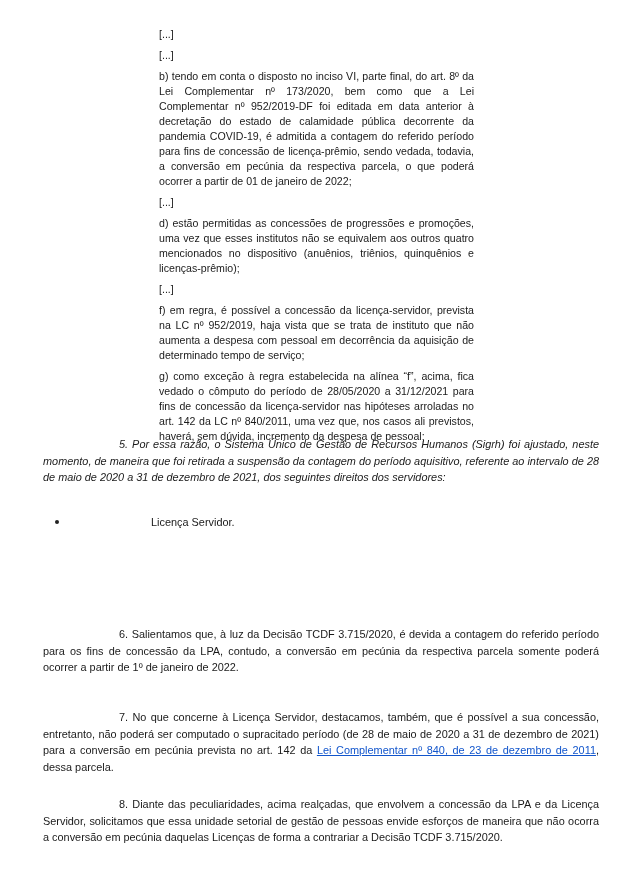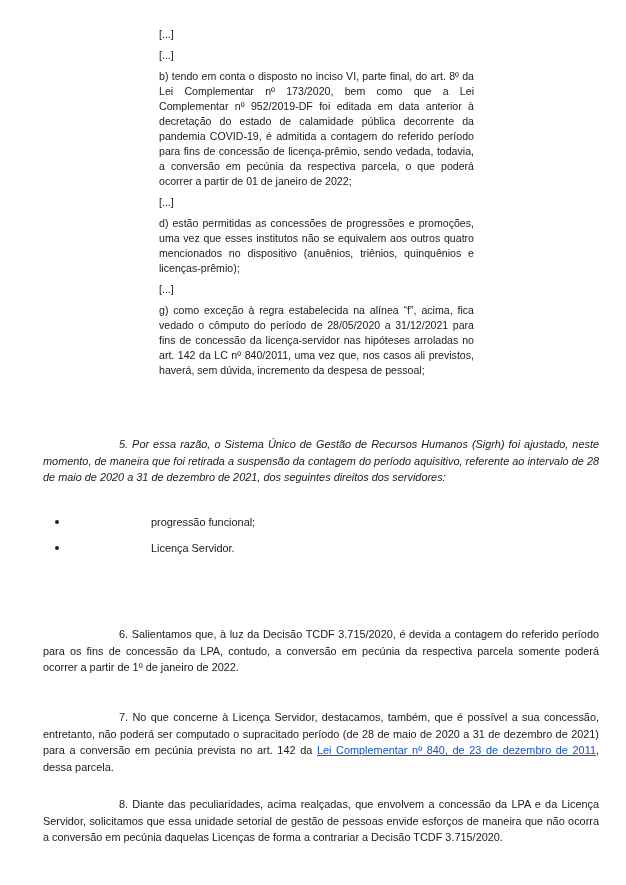--- a/index.html
+++ b/index.html
@@ -18,32 +18,29 @@
 </head>
 <body>
 
 <div class="quote" style="top:27px;">
   <p>[...]</p>
   <p>[...]</p>
   <p>b) tendo em conta o disposto no inciso VI, parte final, do art. 8º da Lei Complementar nº 173/2020, bem como que a Lei Complementar nº 952/2019-DF foi editada em data anterior à decretação do estado de calamidade pública decorrente da pandemia COVID-19, é admitida a contagem do referido período para fins de concessão de licença-prêmio, sendo vedada, todavia, a conversão em pecúnia da respectiva parcela, o que poderá ocorrer a partir de 01 de janeiro de 2022;</p>
   <p>[...]</p>
   <p>d) estão permitidas as concessões de progressões e promoções, uma vez que esses institutos não se equivalem aos outros quatro mencionados no dispositivo (anuênios, triênios, quinquênios e licenças-prêmio);</p>
   <p>[...]</p>
+  <p>f) em regra, é possível a concessão da licença-servidor, prevista na LC nº 952/2019, haja vista que se trata de instituto que não aumenta a despesa com pessoal em decorrência da aquisição de determinado tempo de serviço;</p>
   <p>g) como exceção à regra estabelecida na alínea “f”, acima, fica vedado o cômputo do período de 28/05/2020 a 31/12/2021 para fins de concessão da licença-servidor nas hipóteses arroladas no art. 142 da LC nº 840/2011, uma vez que, nos casos ali previstos, haverá, sem dúvida, incremento da despesa de pessoal;</p>
 </div>
 
 <p class="body-p" style="top:436px;font-style:italic;">
   <span class="indent"></span><span>5. Por essa razão, o Sistema Único de Gestão de Recursos Humanos (Sigrh) foi ajustado, neste momento, de maneira que foi retirada a suspensão da contagem do período aquisitivo, referente ao intervalo de 28 de maio de 2020 a 31 de dezembro de 2021, dos seguintes direitos dos servidores:</span>
 </p>
 
 <ul class="bullets" style="top:514px;">
-  <li>
-    <span class="bullet-dot"></span>
-    <span class="bullet-text">progressão funcional;</span>
-  </li>
   <li>
     <span class="bullet-dot"></span>
     <span class="bullet-text">Licença Servidor.</span>
   </li>
 </ul>
 
 <p class="body-p" style="top:626px;">
   <span class="indent"></span><span>6. Salientamos que, à luz da Decisão TCDF 3.715/2020, é devida a contagem do referido período para os fins de concessão da LPA, contudo, a conversão em pecúnia da respectiva parcela somente poderá ocorrer a partir de 1º de janeiro de 2022.</span>
 </p>
 

